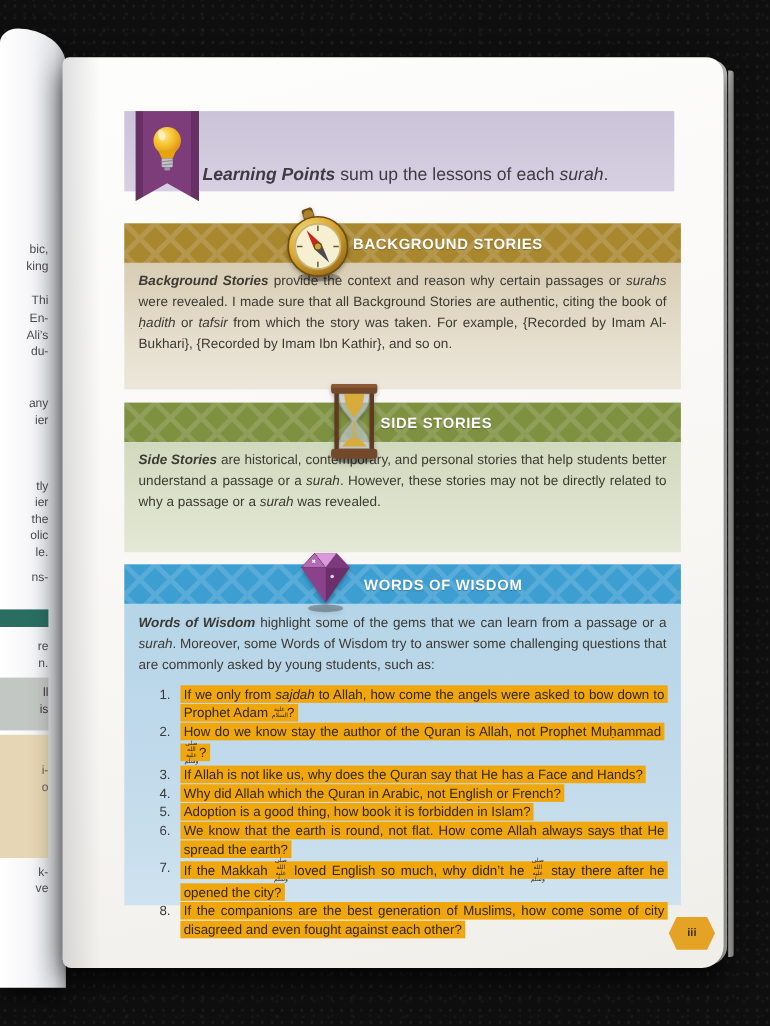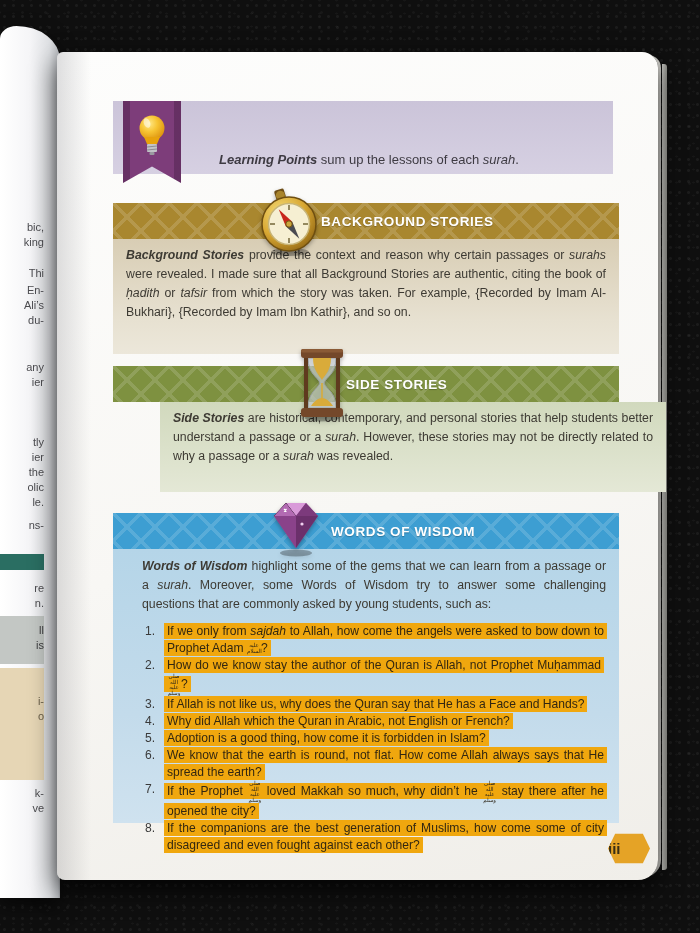--- a/index.html
+++ b/index.html
@@ -74,69 +74,69 @@
     font-size:5.5px;line-height:5.5px;white-space:normal;vertical-align:middle;
     text-align:center;color:#2e2618;
   }
 
   
   .lp-banner{
     position:absolute;left:56px;top:49px;width:500px;height:73px;
     background:linear-gradient(180deg,#cbc4d9,#d6d0e2);
     display:flex;align-items:center;
   }
-  .lp-text{padding-left:106px;font-size:13px;color:#3d3a42;position:relative;z-index:2;margin-top:44px;}
+  .lp-text{padding-left:71px;font-size:16px;color:#3d3a42;position:relative;z-index:2;margin-top:44px;}
   .ribbon{
     position:absolute;left:66px;top:49px;width:58px;height:82px;z-index:3;
     background:
       linear-gradient(90deg,rgba(20,0,20,.22) 0 7px,rgba(20,0,20,0) 7px calc(100% - 7px),rgba(20,0,20,.22) calc(100% - 7px)),
       #7d3d7a;
     clip-path:polygon(0 0,100% 0,100% 100%,50% 80%,0 100%);
     filter:drop-shadow(0 2px 2px rgba(0,0,0,.25));
     display:flex;justify-content:center;
   }
   .bulb-svg{margin-top:12px;}
 
   
   .bs-band{top:151px;background:#a9872f;}
   .bs-band .band-title{padding-left:208px;}
   .bs-body{top:187px;height:115px;background:linear-gradient(180deg,#d8cdb4,#e7e1d1 70%,#ece7da);}
 
   
   .ss-band{top:314px;background:#7e9140;}
   .ss-band .band-title{padding-left:233px;}
-  .ss-body{top:350px;height:90px;background:linear-gradient(180deg,#d1d9bd,#e4e8d6);margin-left:47px;}
+  .ss-body{top:350px;height:100px;background:linear-gradient(180deg,#d1d9bd,#e4e8d6);}
 
   
   .wow-band{top:461px;background:#3d9ed2;}
   .wow-band .band-title{padding-left:218px;}
   .wow-body{top:497px;height:274px;background:linear-gradient(180deg,#b5d5e8,#c3dbeb 60%,#cfe2ef);}
-  .wow-body .intro{margin:0;padding:8px 13px 4px 29px;}
+  .wow-body .intro{margin:0;padding:8px 13px 4px 13px;}
   .q-list{margin:5px 0 0 0;padding:0 12px 0 18px;list-style:none;}
   .q-item{display:flex;align-items:flex-start;font-size:12.1px;line-height:17px;color:#332711;}
   .q-num{flex:none;width:24px;text-align:right;padding-right:9px;color:#3a3a3a;}
   .q-text{flex:1;text-align:justify;}
   .hl{
     background:#f0a70e;padding:1px 3px;
     -webkit-box-decoration-break:clone;box-decoration-break:clone;
   }
 
   
   .icon-abs{position:absolute;z-index:4;filter:drop-shadow(0 2px 2px rgba(0,0,0,.3));}
   .compass-pos{left:199px;top:134px;}
   .hourglass-pos{left:242px;top:294px;}
   .gem-pos{left:207px;top:446px;}
 
   
   .page-badge{
     position:absolute;left:551px;top:780px;width:42px;height:33px;
     background:#e5a326;
     clip-path:polygon(0 50%,17% 5%,83% 5%,100% 50%,83% 95%,17% 95%);
-    display:flex;align-items:center;justify-content:flex-start;
-    font-size:15px;font-weight:bold;color:#3a2f14;
+    display:flex;align-items:center;justify-content:center;
+    font-size:10px;font-weight:bold;color:#3a2f14;
   }
 
   
   .page-edge{
     position:absolute;left:662px;top:64px;width:5px;height:806px;
     background:linear-gradient(90deg,#cfcfca,#8f8f8a);
     border-radius:0 3px 3px 0;
   }
 </style>
 </head>
@@ -279,29 +279,29 @@
       <li class="q-item">
           <span class="q-num">3.</span>
           <span class="q-text"><span class="hl"><span>If Allah is not like us, why does the Quran say that He has a Face and Hands?</span></span></span>
         </li>
       <li class="q-item">
           <span class="q-num">4.</span>
           <span class="q-text"><span class="hl"><span>Why did Allah which the Quran in Arabic, not English or French?</span></span></span>
         </li>
       <li class="q-item">
           <span class="q-num">5.</span>
-          <span class="q-text"><span class="hl"><span>Adoption is a good thing, how come it is forbidden in Islam?</span></span></span>
+          <span class="q-text"><span class="hl"><span>Adoption is a good thing, how book it is forbidden in Islam?</span></span></span>
         </li>
       <li class="q-item">
           <span class="q-num">6.</span>
           <span class="q-text"><span class="hl"><span>We know that the earth is round, not flat. How come Allah always says that He spread the earth?</span></span></span>
         </li>
       <li class="q-item">
           <span class="q-num">7.</span>
-          <span class="q-text"><span class="hl"><span>If the Prophet </span><span class="seg-ar">صلى الله عليه وسلم</span><span> loved Makkah so much, why didn’t he </span><span class="seg-ar">صلى الله عليه وسلم</span><span> stay there after he opened the city?</span></span></span>
+          <span class="q-text"><span class="hl"><span>If the Makkah </span><span class="seg-ar">صلى الله عليه وسلم</span><span> loved English so much, why didn’t he </span><span class="seg-ar">صلى الله عليه وسلم</span><span> stay there after he opened the city?</span></span></span>
         </li>
       <li class="q-item">
           <span class="q-num">8.</span>
           <span class="q-text"><span class="hl"><span>If the companions are the best generation of Muslims, how come some of city disagreed and even fought against each other?</span></span></span>
         </li>
     </ol>
   </div>
 
   <div class="page-badge">
     <span>iii</span>

